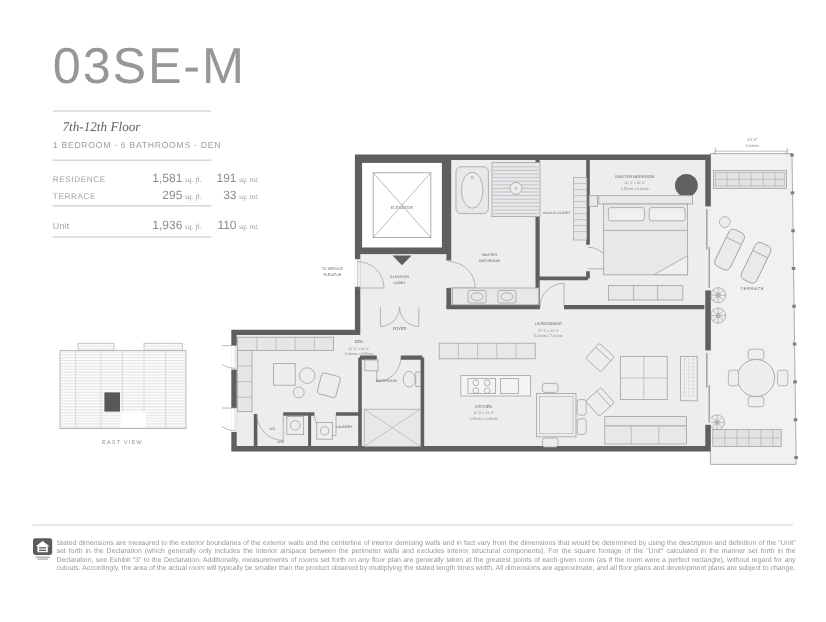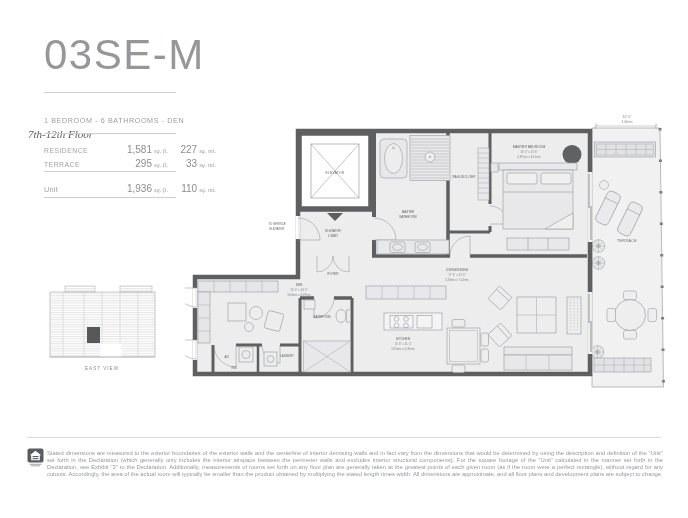--- a/index.html
+++ b/index.html
@@ -2,22 +2,22 @@
 <html><head>
 <meta charset="utf-8">
 <style>
   html,body{margin:0;padding:0;background:#fff;}
   .page{position:relative;width:688px;height:506px;background:#fff;overflow:hidden;
         font-family:"Liberation Sans", sans-serif;color:#8b8d90;}
   .abs{position:absolute;}
   .unit-title{left:44px;top:34px;font-size:42px;line-height:1;font-weight:300;
               color:#95979a;letter-spacing:1.5px;}
   .rule{height:1px;background:#cdcecf;}
-  .floors{left:28px;top:100px;font-family:"Liberation Serif", serif;font-style:italic;
-          font-size:11px;color:#5c5e60;margin-top:28px;}
+  .floors{left:52px;top:100px;font-family:"Liberation Serif", serif;font-style:italic;
+          font-size:11px;color:#5c5e60;}
   .program{left:44px;top:116px;font-size:7.2px;letter-spacing:.6px;color:#9b9da0;}
   .area-table{left:44px;top:139px;width:172px;}
   .arow{display:flex;align-items:baseline;height:13.5px;}
   .alabel{width:60px;font-size:6.8px;letter-spacing:.5px;color:#a0a2a5;}
   .c1{width:64px;text-align:right;}
   .c2{width:42px;text-align:right;margin-left:6px;}
   .num{font-size:10px;color:#8b8d90;}
   .u{font-family:"Liberation Serif", serif;font-style:italic;font-size:6.4px;
      color:#9fa1a4;margin-left:2px;}
   svg{display:block;}
@@ -35,21 +35,21 @@
   <div class="abs unit-title">03SE-M</div>
   <div class="abs rule" style="left:44px;top:92px;width:132px;"></div>
   <div class="abs floors">7th-12th Floor</div>
   <div class="abs program">1 BEDROOM - 6 BATHROOMS - DEN</div>
   <div class="abs rule" style="left:44px;top:133px;width:132px;"></div>
 
   <div class="abs area-table">
     <div class="arow">
       <span class="alabel">RESIDENCE</span>
       <span class="c1"><span class="num">1,581</span><span class="u">sq. ft.</span></span>
-      <span class="c2"><span class="num">227</span><span class="u">sq. mt.</span></span>
+      <span class="c2"><span class="num">191</span><span class="u">sq. mt.</span></span>
     </div>
     <div class="arow">
       <span class="alabel">TERRACE</span>
       <span class="c1"><span class="num">295</span><span class="u">sq. ft.</span></span>
       <span class="c2"><span class="num">33</span><span class="u">sq. mt.</span></span>
     </div>
   </div>
   <div class="abs rule" style="left:44px;top:171px;width:132px;"></div>
   <div class="abs area-table" style="top:178px;">
     <div class="arow">

